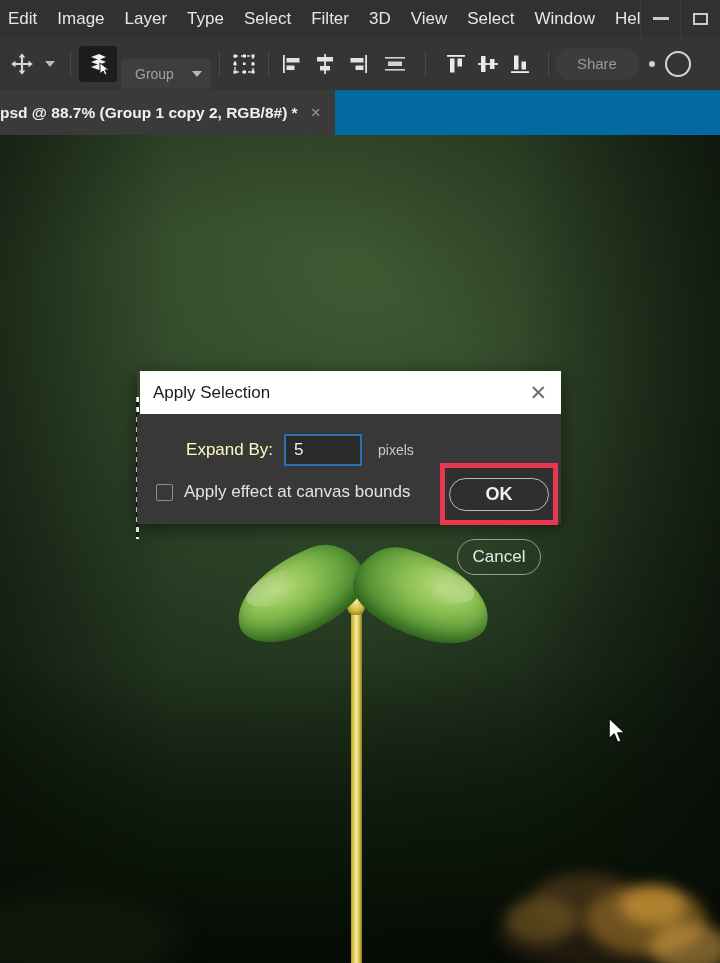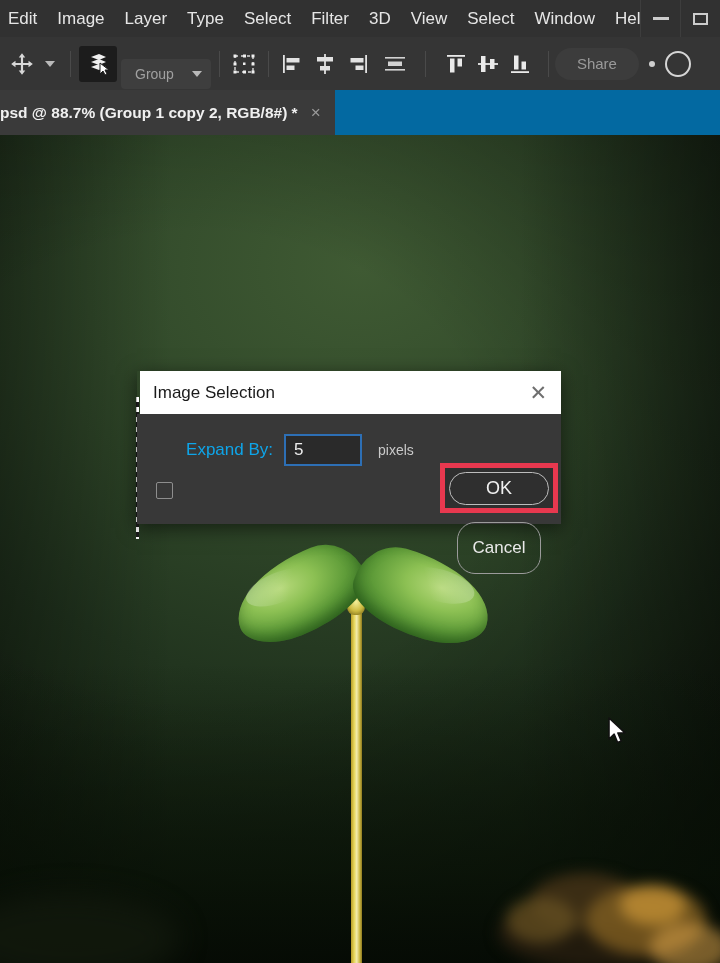--- a/index.html
+++ b/index.html
@@ -218,21 +218,21 @@
   .dlg-close { color: #6f6f6f; font-size: 21px; line-height: 1; font-weight: 300; }
   .dlg-body {
     background: #383838; width: 424px; height: 110px;
     position: relative;
   }
   .row-expand {
     position: absolute; left: 0; top: 20px; width: 290px;
     display: flex; align-items: center;
   }
   .lbl-expand {
-    color: #0ea5e9; font-size: 17px; width: 136px; text-align: right; padding-right: 0;
+    color: #fef9c3; font-size: 17px; width: 136px; text-align: right; padding-right: 0;
   }
   .num-input {
     margin-left: 11px;
     width: 78px; height: 32px;
     background: #2a2a2a; border: 2px solid #2d6fb5;
     color: #ededed; font-size: 17px;
     display: flex; align-items: center; padding-left: 8px;
   }
   .lbl-pixels { color: #c9c9c9; font-size: 14px; margin-left: 16px; }
   .row-check {
@@ -240,35 +240,35 @@
     display: flex; align-items: center; gap: 11px;
   }
   .cbox {
     width: 17px; height: 17px; border: 1px solid #8e8e8e;
     border-radius: 2px; background: #383838; flex: none;
   }
   .cbox-lbl { color: #e2e2e2; font-size: 17px; }
 
   .btn-ok-wrap {
     position: absolute; left: 303px; top: 49px;
-    width: 118px; height: 50px;
+    width: 118px; height: 62px;
     border: 5px solid #e8384f;
     background: #2f2f2f;
-    display: flex; align-items: center; justify-content: center;
+    display: flex; align-items: center; justify-content: center; font-weight: bold;
   }
   .btn-pill {
     border: 1px solid #bdbdbd; border-radius: 18px;
     color: #f0f0f0; font-size: 18px;
     display: flex; align-items: center; justify-content: center;
     background: transparent;
   }
   .btn-ok { width: 100px; height: 33px; }
   .btn-cancel {
-    position: absolute; left: 320px; top: 108px;
-    width: 84px; height: 52px;
+    position: absolute; left: 320px; top: 125px;
+    width: 84px; height: 36px;
     border: 1px solid #9b9b9b; border-radius: 18px;
     color: #e9e9e9; font-size: 17px;
     display: flex; align-items: center; justify-content: center;
   }
 
   
   .cursor {
     position: absolute; left: 470px; top: 303px;
     width: 22px; height: 30px; pointer-events: none;
   }
@@ -443,34 +443,35 @@
 
     <div class="texty">TEXT</div>
     <div class="texty-ants2">TEXT</div>
     <div class="texty-ants">TEXT</div>
 
     <div class="ants-frag top"></div>
     <div class="ants-frag"></div>
 
     <div class="dialog">
       <div class="dlg-title">
-        <span class="t">Image Selection</span>
+        <span class="t">Apply Selection</span>
         <span class="dlg-close">✕</span>
       </div>
 
       <div class="dlg-body">
 
         <div class="row-expand">
           <span class="lbl-expand">Expand By:</span>
           <span class="num-input" placeholder="0">5</span>
           <span class="lbl-pixels">pixels</span>
         </div>
 
         <div class="row-check">
           <span class="cbox"></span>
+          <span class="cbox-lbl">Apply effect at canvas bounds</span>
         </div>
 
         <div class="btn-ok-wrap">
           <div class="btn-pill btn-ok">OK</div>
         </div>
 
         <div class="btn-cancel">Cancel</div>
 
         <svg class="cursor" viewBox="0 0 22 30">
           <path d="M2 1 L2 22 L7.2 17.2 L10.6 25.5 L14.2 24 L10.9 16 L18 15.8 Z" fill="#ffffff" stroke="#111111" stroke-width="1.6" stroke-linejoin="round"></path>

